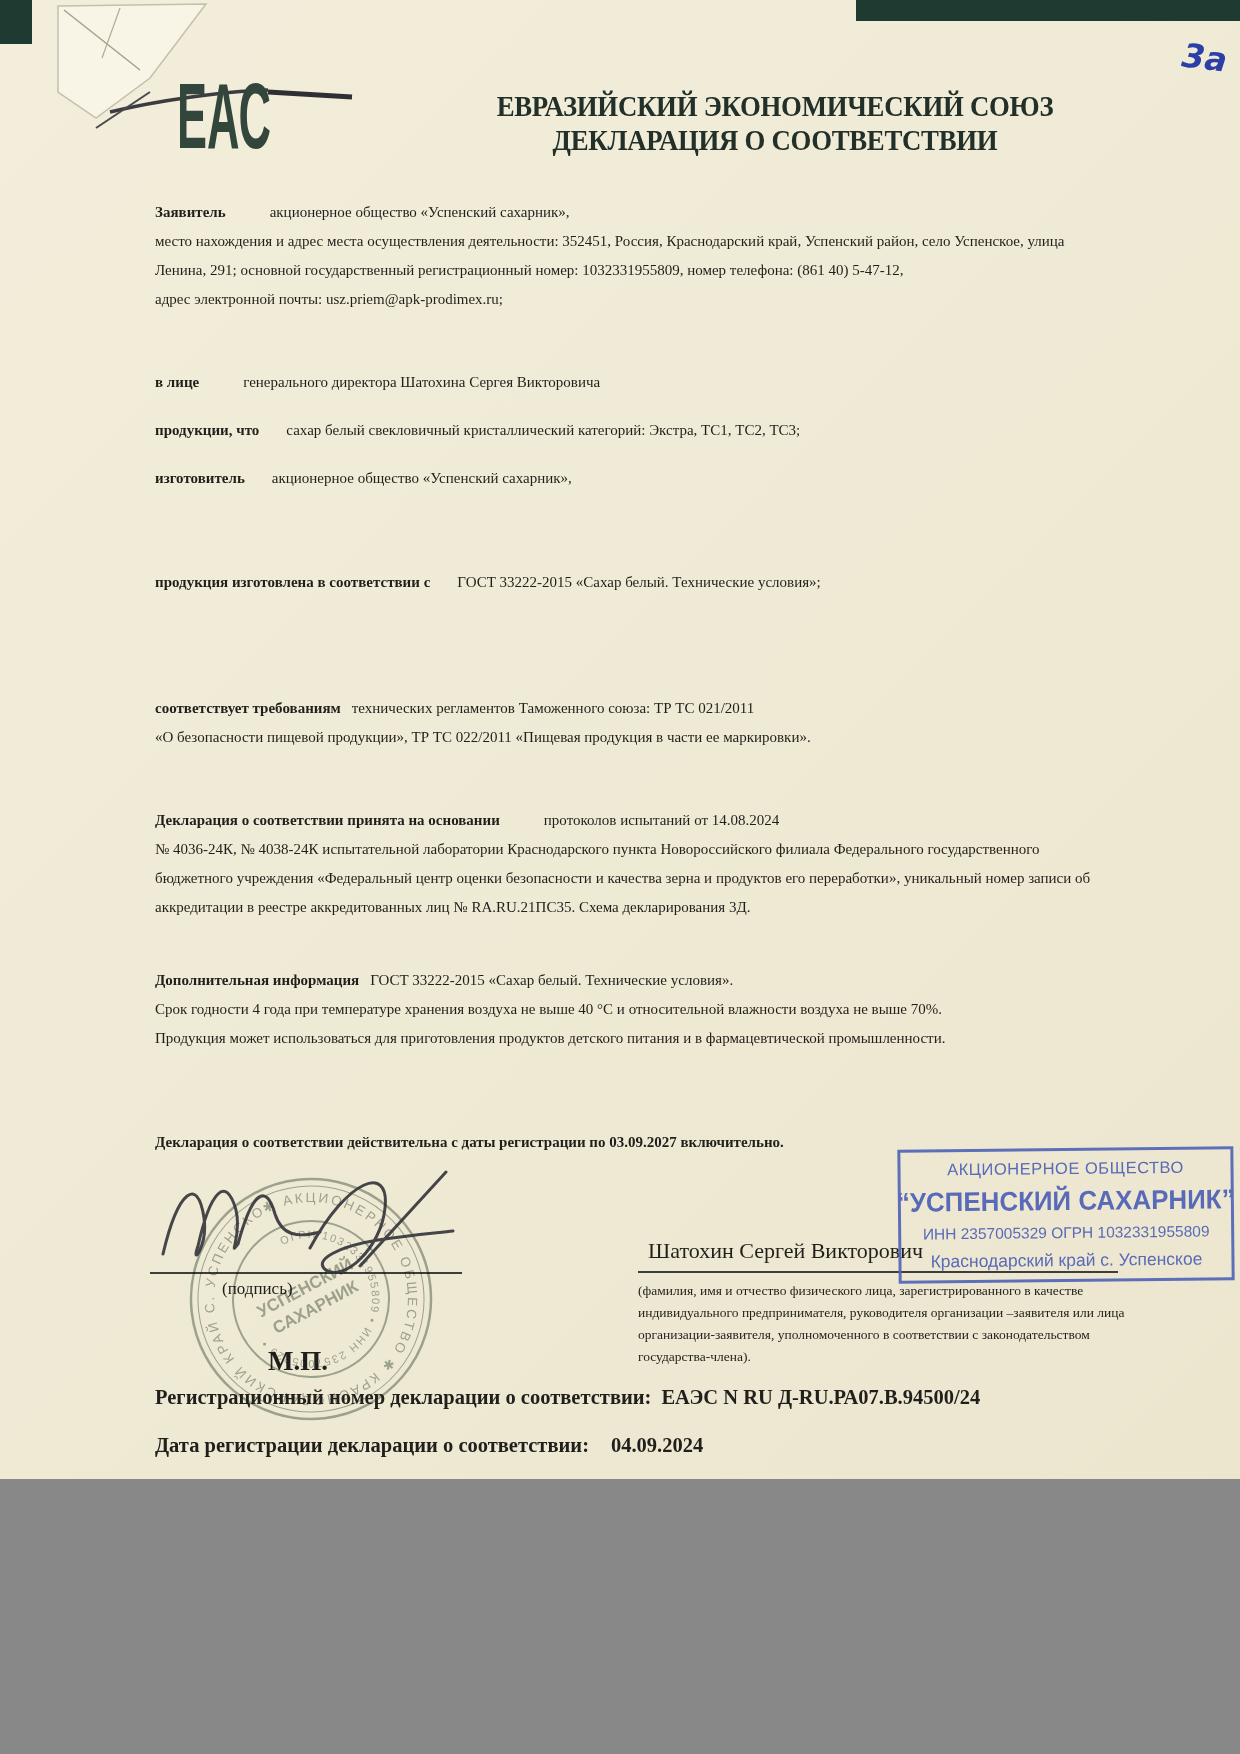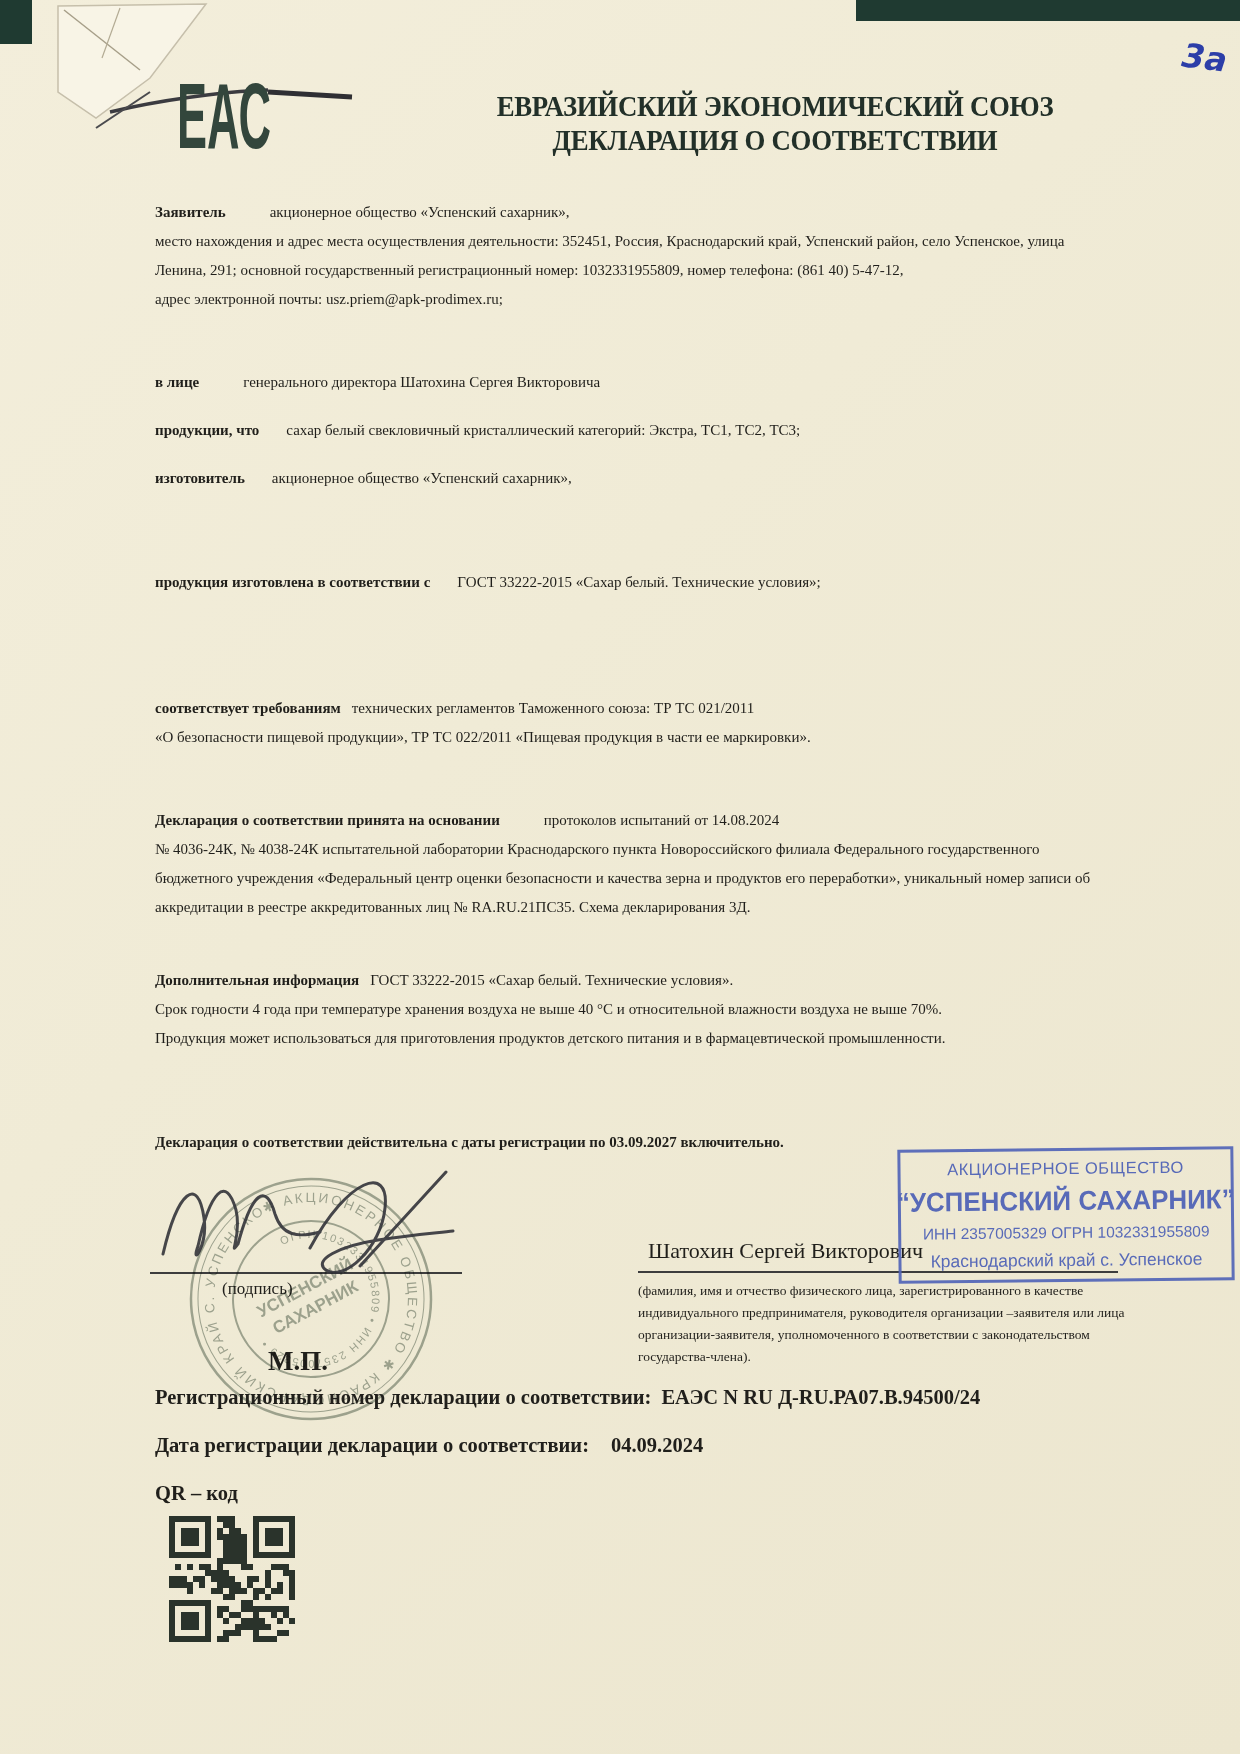--- a/index.html
+++ b/index.html
@@ -1,17 +1,17 @@
 <!DOCTYPE html>
 <html lang="ru"><head>
 <meta charset="utf-8">
 <style>
   html,body{margin:0;padding:0;background:#888;}
   .page{
-    position:relative; width:1240px; height:1754px; margin:0 auto;
+    position:relative; width:1240px; height:1479px; margin:0 auto;
     background:linear-gradient(135deg,#f3eedb 0%,#f0ebd6 40%,#ece6cf 100%);
     font-family:"Liberation Serif", serif; color:#201f1b; overflow:hidden;
   }
   .scan-bar{position:absolute;background:#1f3a31;}
   .bar-tr{left:856px;top:0;width:384px;height:21px;}
   .block-tl{left:0;top:0;width:32px;height:44px;}
   .decor{position:absolute;pointer-events:none;}
   .eac-logo{position:absolute;left:176px;top:74px;width:96px;height:90px;}
   .annotation{position:absolute;left:1182px;top:38px;color:#2c3ea8;
     font-family:"DejaVu Sans",sans-serif;font-style:italic;font-weight:bold;

